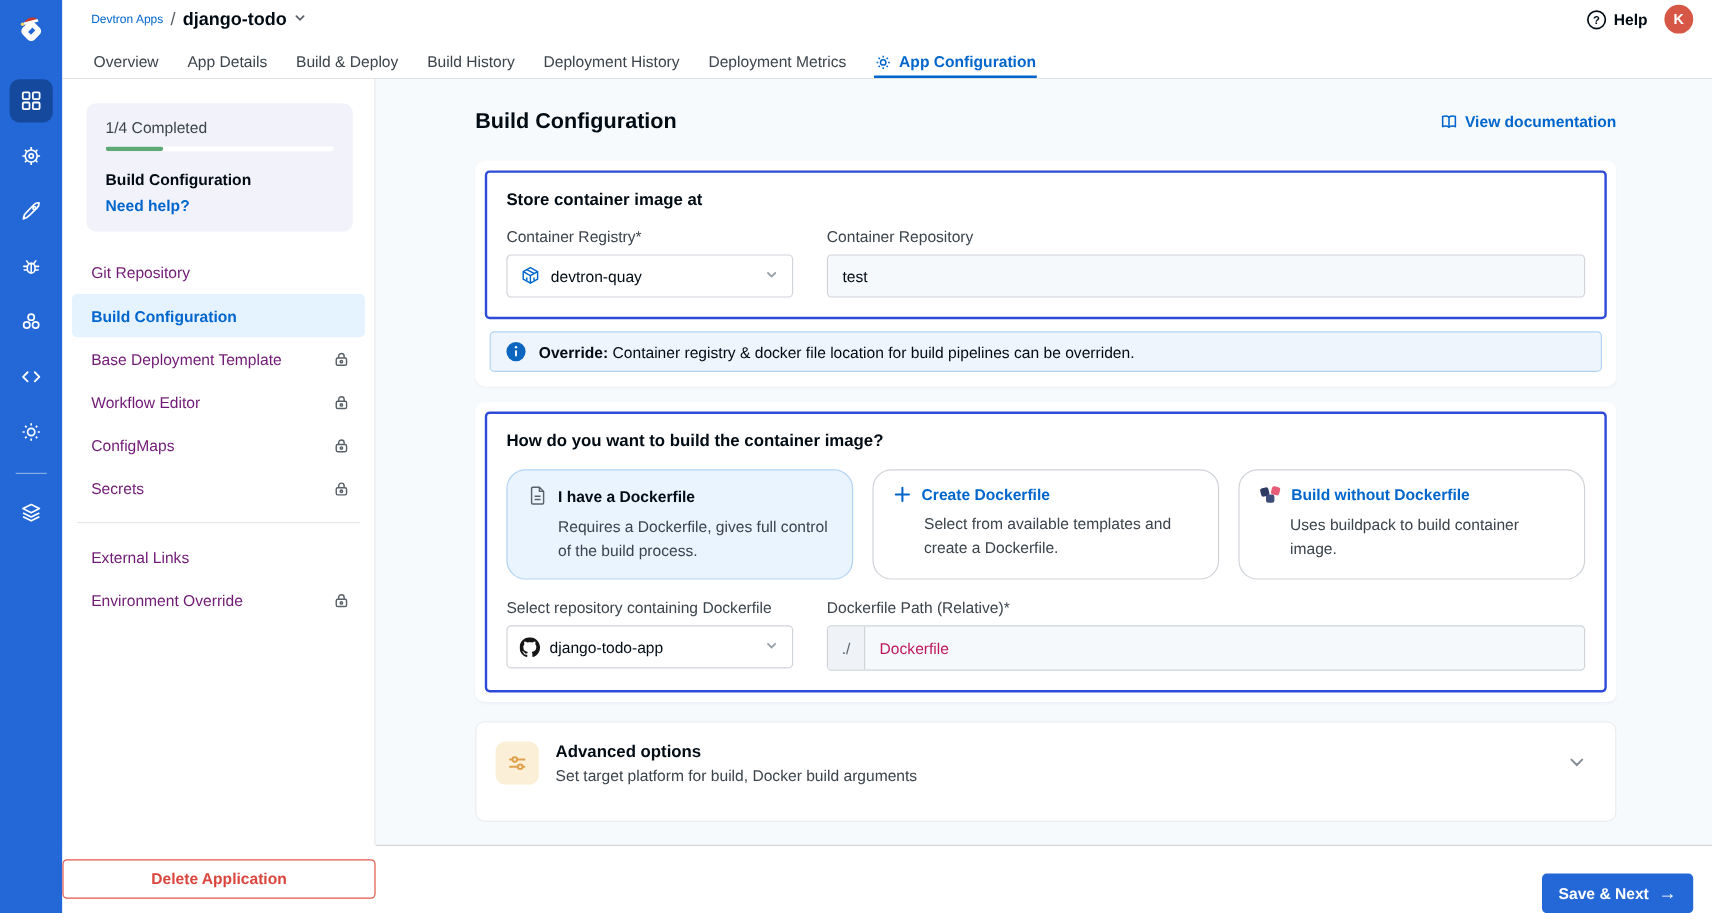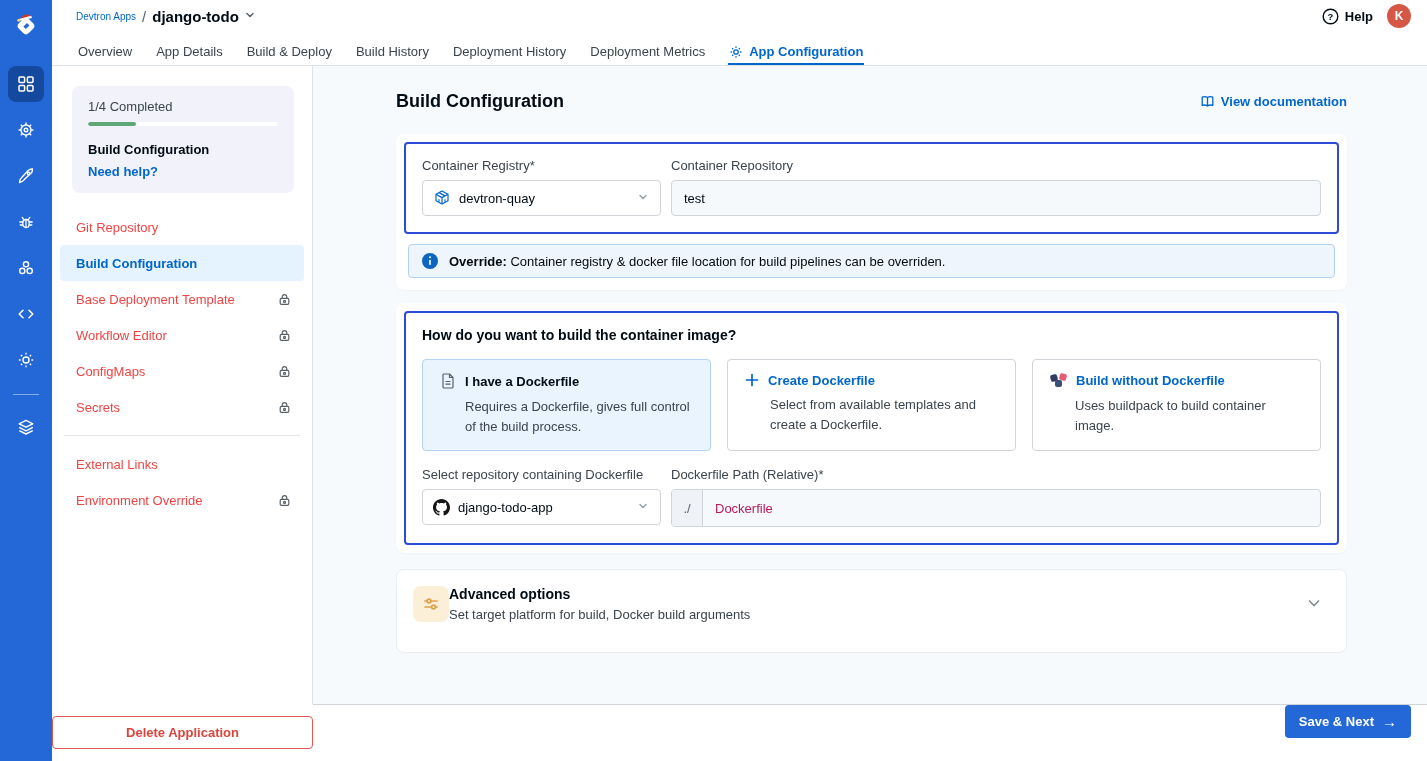--- a/index.html
+++ b/index.html
@@ -36,71 +36,71 @@
   
   .left-panel{width:261px;flex-shrink:0;background:#fff;border-right:1px solid #E0E3E6;padding-top:20px;box-sizing:border-box}
   .help-card{margin:0 18px 16px 20px;padding:13px 16px 14px;background:#F2F2FA;border-radius:8px}
   .progress-label{color:#3B444C}
   .progress-track{height:4px;background:#fff;border-radius:2px;margin:8px 0 16px;overflow:hidden}
   .progress-fill{height:4px;background:#5EA876;border-radius:2px;width:25%}
   .help-title{font-weight:700;margin-bottom:7px}
   .help-link{color:#0066CC;font-weight:600;cursor:pointer}
   .nav{margin-top:16px}
   .nav-item{height:36px;margin:0 8px;padding:0 12px 0 16px;border-radius:4px;display:flex;align-items:center;
-            justify-content:space-between;color:#ef4444;cursor:pointer}
+            justify-content:space-between;color:#701a75;cursor:pointer}
   .nav-item.active{background:#E5F2FF;color:#0066CC;font-weight:600}
   .nav-divider{height:1px;background:#E5E8EB;margin:10px 12px 10px 12px}
 
   
   .main{flex:1;background:#F7FAFC;padding:25px 80px 0 83px;box-sizing:border-box;min-width:0;overflow:hidden}
   .main-header{display:flex;justify-content:space-between;align-items:center;margin-bottom:22px}
   .main-title{font-size:18px;font-weight:600}
   .doc-link{color:#0066CC;font-weight:600;display:flex;align-items:center;gap:6px;cursor:pointer}
 
   .wrapper{background:#fff;border-radius:8px;padding:8px;box-shadow:0 1px 2px rgba(21,60,128,.04)}
   .blue-box{border:2px solid #2D4BD6;border-radius:4px;padding:14px 16px 16px;background:#fff}
   .box-title{font-size:14px;font-weight:700;margin-bottom:16px}
-  .fields{display:flex;gap:10px}
+  .fields{display:flex;gap:28px}
   .col-fixed{width:239px;flex-shrink:0}
   .col-grow{flex:1;min-width:0}
   .field-label{color:#3B444C;margin-bottom:7px}
   .select{height:34px;border:1px solid #D0D4D9;border-radius:4px;background:#fff;display:flex;align-items:center;
           padding:0 10px;gap:8px;cursor:pointer}
   .select .chev{margin-left:auto}
   .text-input{height:36px;width:100%;box-sizing:border-box;border:1px solid #D0D4D9;border-radius:4px;background:#F5F9FC;
               padding:0 12px;font-size:13px;font-family:inherit;color:#000B14;outline:none}
   .banner{margin:10px 4px 4px;background:#EEF5FC;border:1px solid #B3D4F0;border-radius:4px;display:flex;align-items:center;
           gap:10px;padding:6px 12px;min-height:20px}
   .banner b{font-weight:700}
 
   .wrapperB{margin-top:13px}
   .tiles{display:flex;gap:16px;margin-bottom:16px}
-  .tile{flex:1;border:1px solid #D0D4D9;border-radius:4px;padding:12px 16px 14px;background:#fff;cursor:pointer;box-sizing:border-box}
+  .tile{flex:1;border:1px solid #D0D4D9;border-radius:16px;padding:12px 16px 14px;background:#fff;cursor:pointer;box-sizing:border-box}
   .tile.selected{background:#EAF4FF;border-color:#B3D4F4}
   .tile-head{display:flex;align-items:center;gap:8px;font-weight:700}
   .tile.link-title .tile-head{color:#0066CC}
   .tile-desc{color:#3B444C;margin:7px 0 0 26px;line-height:1.5}
   .path-input{display:flex;height:36px;border:1px solid #D0D4D9;border-radius:4px;overflow:hidden;background:#F5F9FC}
   .path-prefix{width:30px;flex-shrink:0;display:flex;align-items:center;justify-content:center;background:#EFF3F7;
                color:#596168;border-right:1px solid #D0D4D9}
   .path-input input{flex:1;border:none;background:transparent;padding:0 12px;font-size:13px;font-family:inherit;outline:none;color:#be185d}
 
   .advanced{margin-top:16px;background:#fff;border:1px solid #EAEDF0;border-radius:8px;padding:16px 16px 30px;
-            display:flex;align-items:flex-start;cursor:pointer}
+            display:flex;align-items:flex-start;gap:14px;cursor:pointer}
   .adv-icon{width:36px;height:36px;border-radius:8px;background:#FCEFD8;display:flex;align-items:center;justify-content:center;flex-shrink:0}
   .adv-title{font-size:14px;font-weight:700;margin-bottom:5px}
   .adv-sub{color:#3B444C}
   .adv-chev{margin-left:auto;align-self:center;margin-right:6px}
 
   
   .footer{height:57px;flex-shrink:0;display:flex;background:#fff}
   .footer-left{width:261px;flex-shrink:0;display:flex;align-items:center;justify-content:center}
   .delete-btn{width:261px;height:33px;background:#fff;border:1px solid #E2574C;border-radius:4px;color:#D9463D;
               font-weight:600;font-size:13px;font-family:inherit;cursor:pointer}
-  .footer-right{flex:1;border-top:1px solid #D0D4D9;display:flex;align-items:flex-start;justify-content:flex-end;padding-right:16px}
+  .footer-right{flex:1;border-top:1px solid #D0D4D9;display:flex;align-items:flex-end;justify-content:flex-end;padding-right:16px}
   .save-btn{height:33px;padding:0 14px;background:#2368D6;border:none;border-radius:4px;color:#fff;font-weight:600;
             font-size:13px;font-family:inherit;display:flex;align-items:center;gap:8px;cursor:pointer}
   .save-btn .arrow{font-size:15px;line-height:1}
 </style>
 </head>
 <body>
 
 <div class="app">
 
   <div class="rail">
@@ -292,20 +292,21 @@
             <svg width="15" height="15" viewBox="0 0 15 15" fill="none" stroke="#0066CC" stroke-width="1.3" stroke-linejoin="round">
               <path d="M7.5 3.6C6 2.5 3.9 2.4 2.2 3.1v8.4c1.7-.7 3.8-.6 5.3.5 1.5-1.1 3.6-1.2 5.3-.5V3.1c-1.7-.7-3.8-.6-5.3.5z"></path>
               <path d="M7.5 3.6V12"></path>
             </svg>
             <span>View documentation</span>
           </div>
         </div>
 
         <div class="wrapper">
           <div class="blue-box">
+            <div class="box-title">Store container image at</div>
             <div class="fields">
               <div class="col-fixed">
                 <div class="field-label">Container Registry*</div>
                 <div class="select">
                   <svg width="18" height="18" viewBox="0 0 18 18" fill="none" stroke="#0066CC" stroke-width="1.2" stroke-linejoin="round">
                     <path d="M9 2l6 3.3v6.4L9 15 3 11.7V5.3z"></path>
                       <path d="M3 5.3l6 3.3 6-3.3M9 8.6V15"></path>
                     <path d="M6 3.6l6 3.3M6 10.2v2.6M12 10.2v2.6"></path>
                   </svg>
                   <span>devtron-quay</span>

